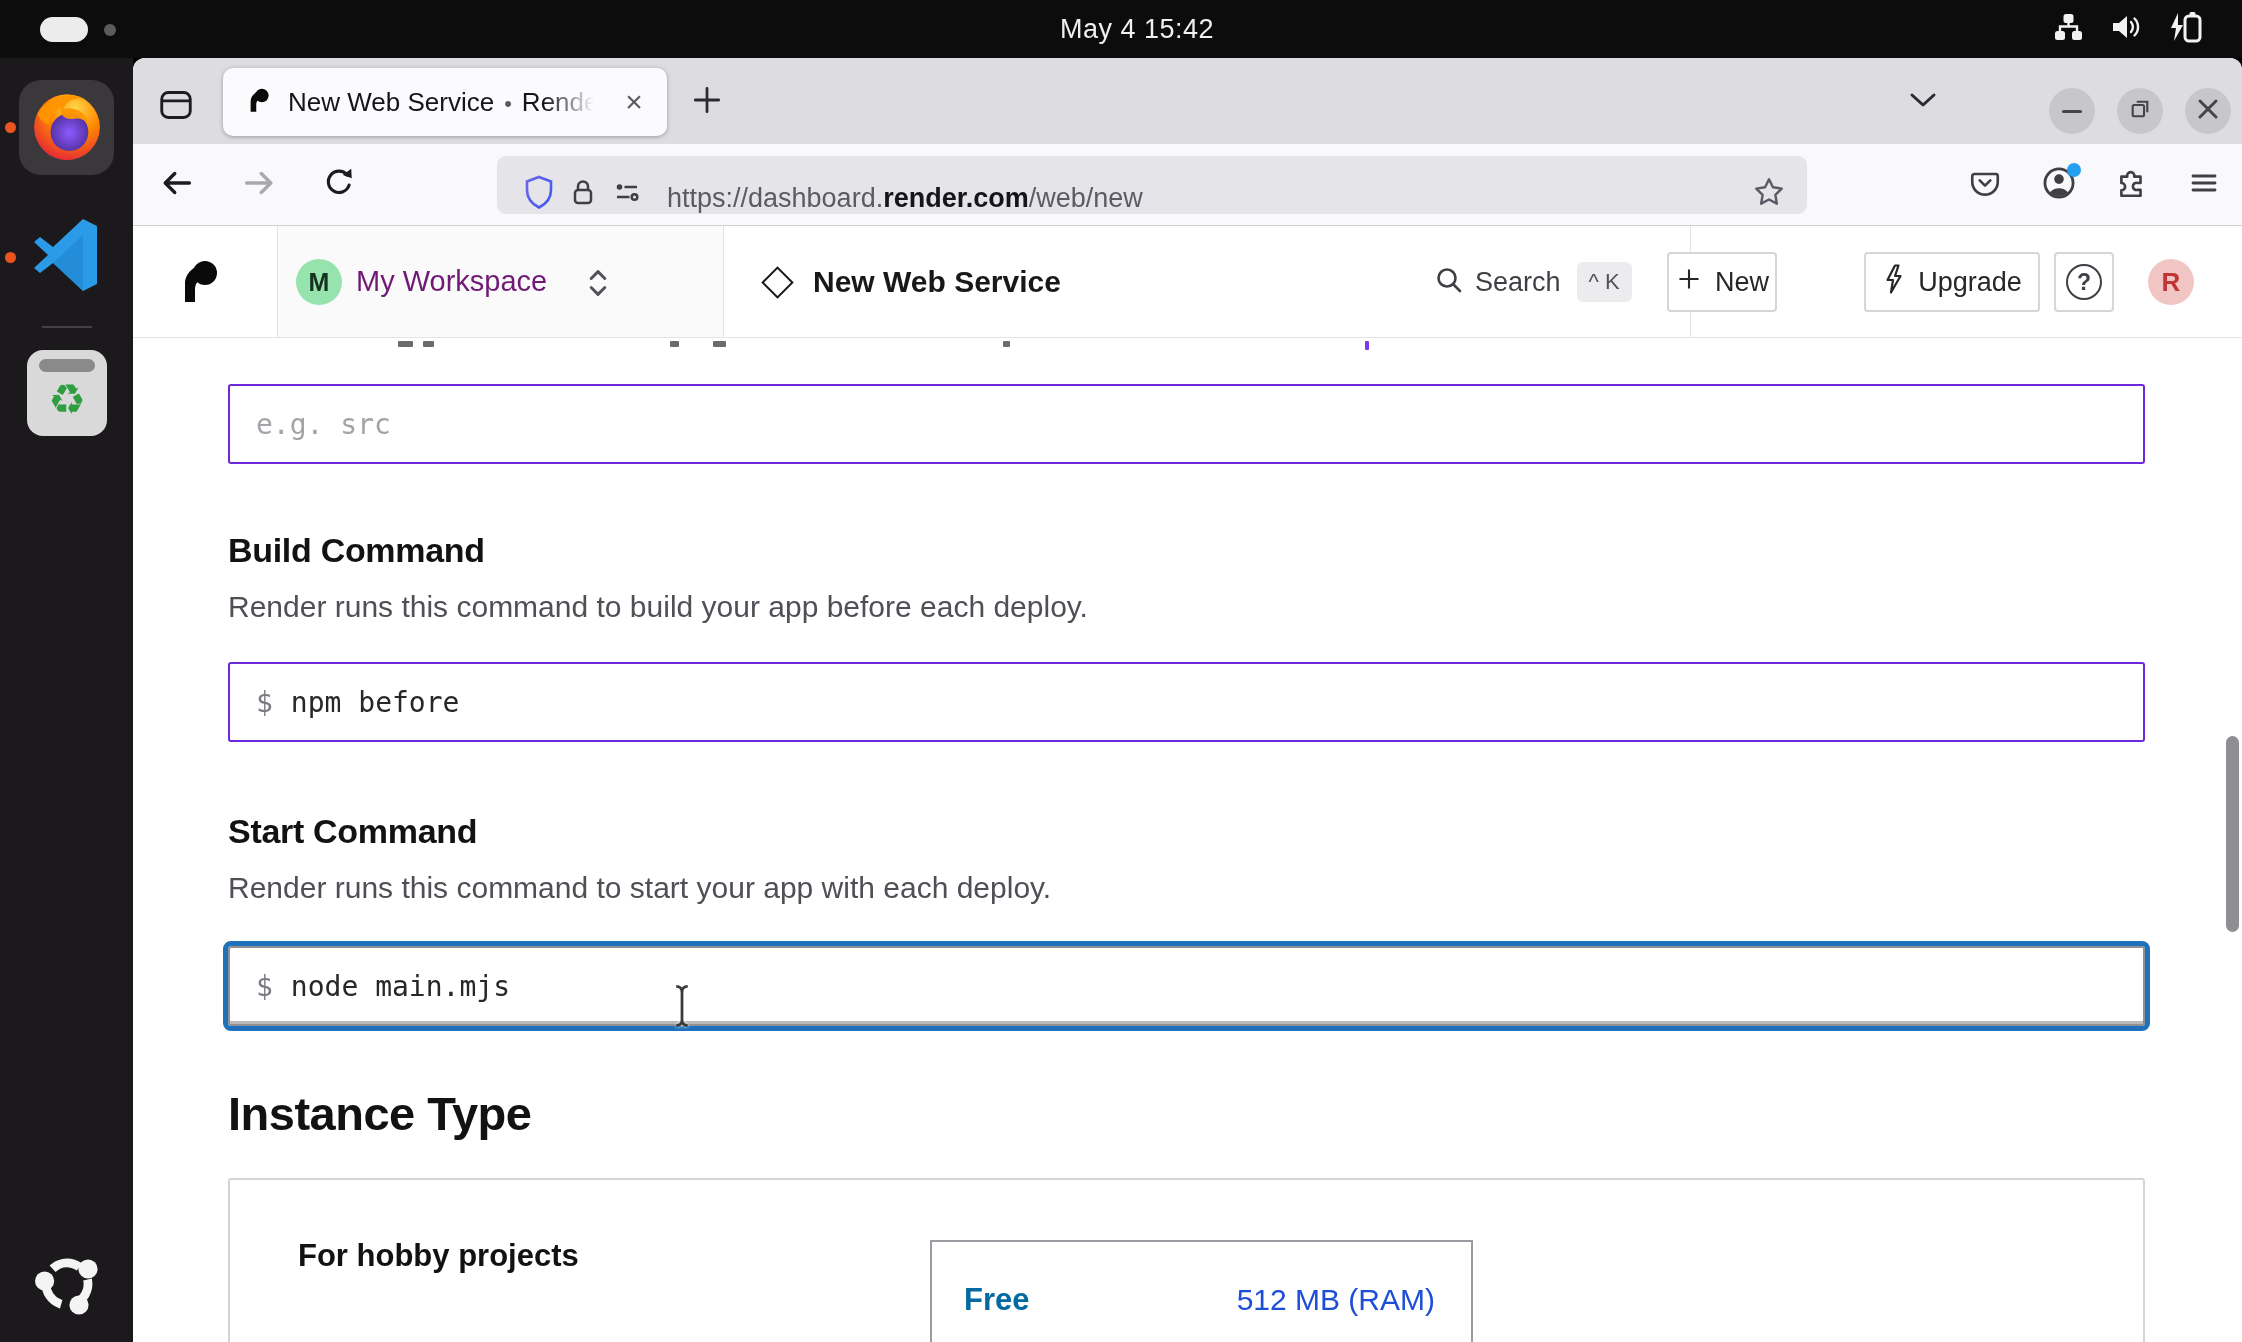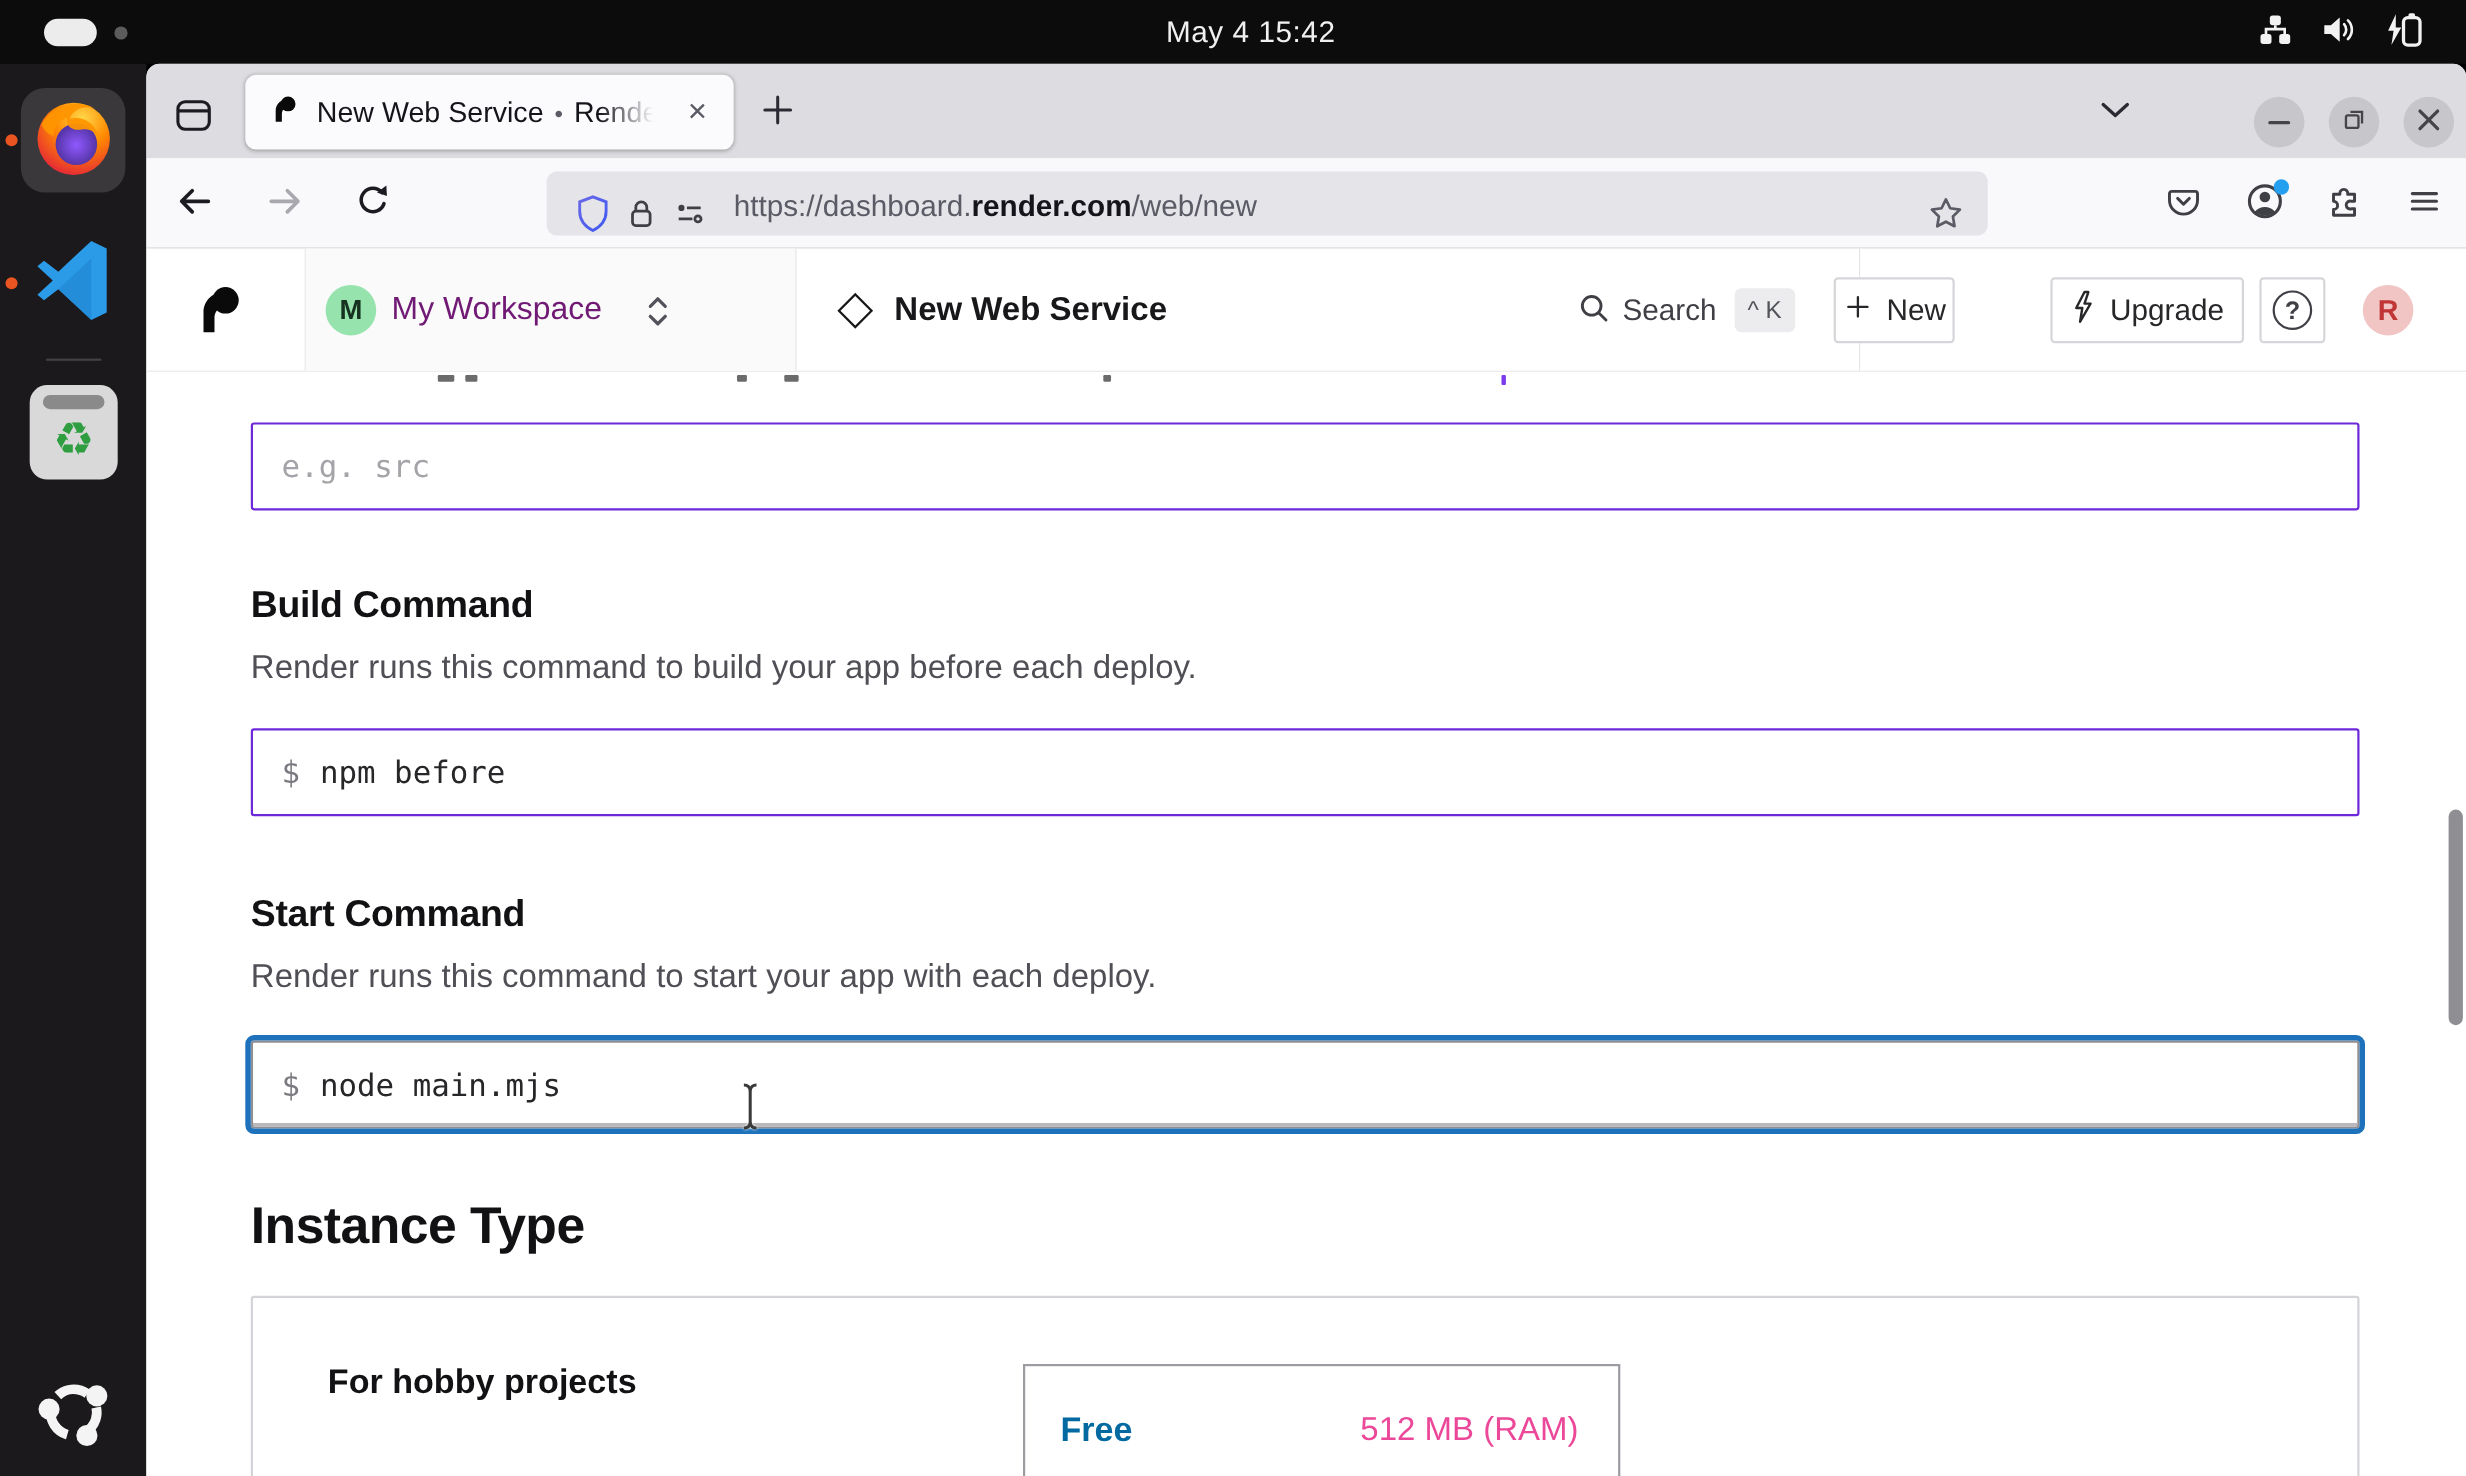--- a/index.html
+++ b/index.html
@@ -45,21 +45,21 @@
   .newtab { position:absolute; left:552px; top:22px; width:44px; height:44px; display:flex; align-items:center; justify-content:center; border-radius:8px; }
   .tab-chevron { position:absolute; left:1768px; top:24px; width:44px; height:40px; display:flex; align-items:center; justify-content:center; }
   .winbtn { position:absolute; top:30px; width:46px; height:46px; border-radius:50%; background:#c7c7cb;
             display:flex; align-items:center; justify-content:center; }
   .winbtn.min { left:1916px; } .winbtn.max { left:1984px; } .winbtn.close { left:2052px; }
   .min-glyph { width:20px; height:3px; background:#454549; border-radius:2px; }
 
   .navbar { position:absolute; left:0; top:86px; width:100%; height:82px; background:#f9f9fb; border-bottom:1px solid #d0d0d4; }
   .navbtn { position:absolute; top:17px; width:48px; height:48px; display:flex; align-items:center; justify-content:center; border-radius:8px; }
   .urlbar { position:absolute; left:364px; top:12px; width:1310px; height:58px; background:#e4e4e9; border-radius:9px;
-            display:flex; align-items:flex-start; padding:16px 16px 0 20px; }
+            display:flex; align-items:flex-end; padding:16px 16px 0 20px; }
   .url-icon { width:44px; height:44px; display:flex; align-items:center; justify-content:center; }
   .url-text { margin-left:18px; font-size:27px; color:#5b5b66; white-space:nowrap; flex:1; }
   .url-text b { color:#15141a; font-weight:700; }
   .nav-right-icon { position:absolute; top:17px; width:48px; height:48px; display:flex; align-items:center; justify-content:center; border-radius:8px; }
   .acct-dot { position:absolute; right:2px; top:2px; width:14px; height:14px; border-radius:50%; background:#25a0f0; }
 
   
   .appheader { position:absolute; left:0; top:168px; width:100%; height:112px; background:#fff; border-bottom:1px solid #e4e4e7; }
   .hdr-div { position:absolute; top:0; width:1px; height:111px; background:#e4e4e7; }
   .render-logo { position:absolute; left:42px; top:32px; width:48px; height:48px; }
@@ -96,21 +96,21 @@
   .h3 { position:absolute; left:95px; font-size:34px; font-weight:700; color:#121214; letter-spacing:-.3px; }
   .desc { position:absolute; left:95px; font-size:30px; color:#4f4f56; }
   .focused { border:2px solid #8f8f94; outline:5px solid #1e72bb; box-shadow:inset 0 -3px 0 #b9b9bd; }
   .ibeam { position:absolute; left:538px; top:645px; filter:drop-shadow(0 0 1.5px #ffffff); }
   .h2 { position:absolute; left:95px; top:748px; font-size:47px; font-weight:600; color:#121214; letter-spacing:-.5px; }
   .plan-card { position:absolute; left:95px; top:840px; width:1917px; height:360px; border:2px solid #d4d4d8; border-radius:3px; background:#fff; }
   .hobby { position:absolute; left:68px; top:58px; font-size:31px; font-weight:700; color:#121214; }
   .free-box { position:absolute; left:700px; top:60px; width:543px; height:290px; border:2px solid #9b9ba1; background:#fff; }
   .free-row { position:absolute; left:32px; right:36px; top:40px; display:flex; align-items:center; justify-content:space-between; }
   .plan-name { font-size:31px; font-weight:700; color:#0369a1; }
-  .plan-ram { font-size:30px; color:#ec4899; }
+  .plan-ram { font-size:30px; color:#1d4ed8; }
   .scroll-thumb { position:absolute; left:2093px; top:678px; width:13px; height:196px; border-radius:7px; background:#8f8f93; }
 </style>
 </head>
 <body>
 
 <div class="screen">
 
   <div class="sysbar">
     <div class="ws-pill"></div>
     <div class="ws-dot"></div>

